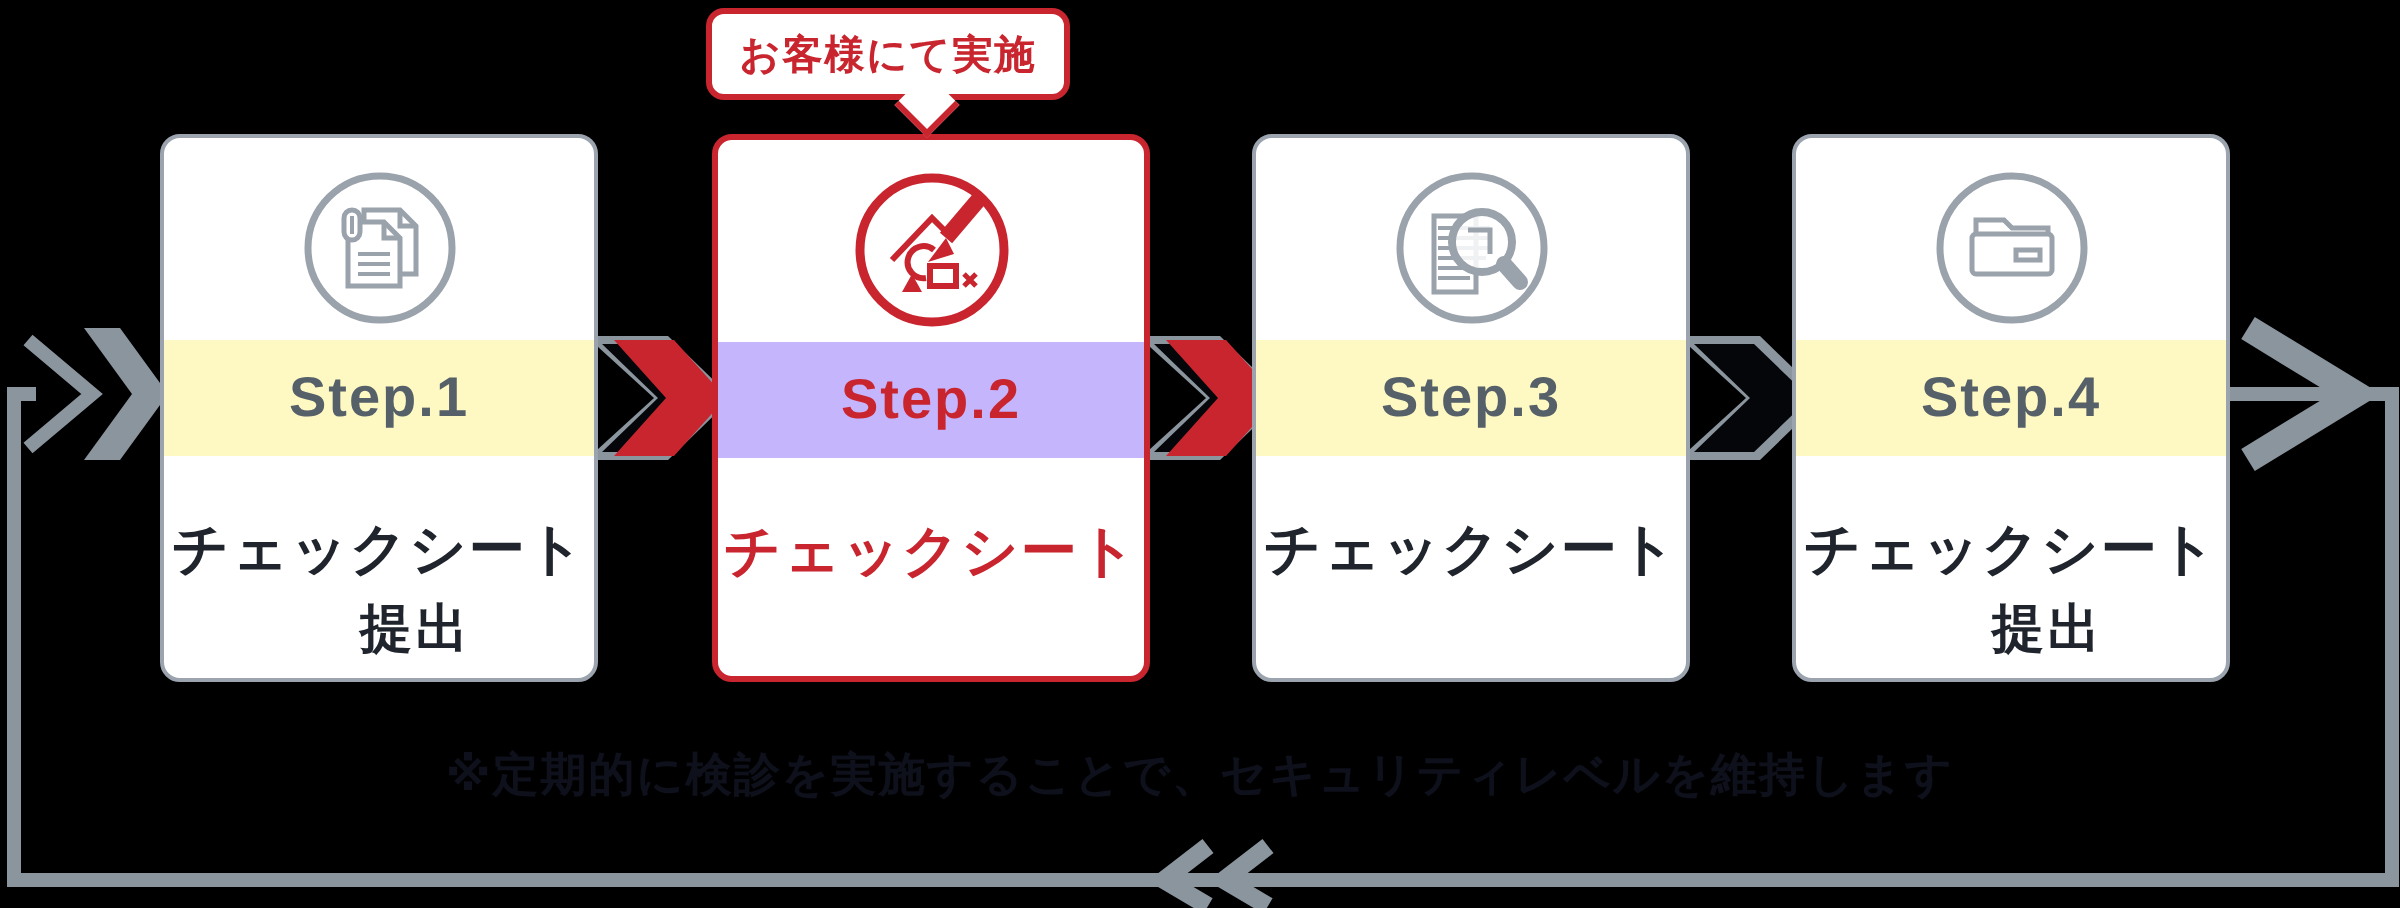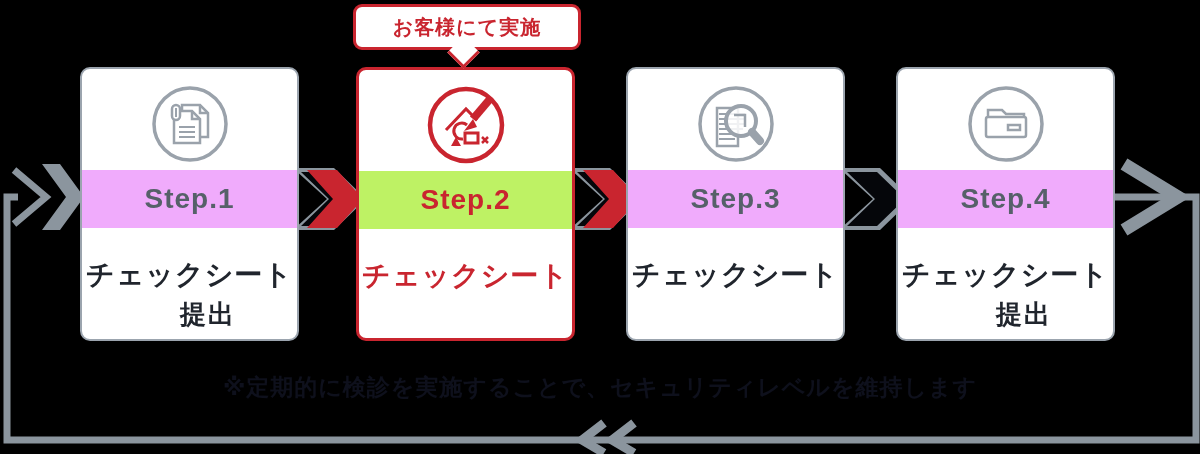--- a/index.html
+++ b/index.html
@@ -2,36 +2,36 @@
 <html><head>
 <meta charset="utf-8">
 <style>
   html,body{margin:0;padding:0;background:#000;}
   .stage{position:relative;width:1200px;height:454px;background:#000;overflow:hidden;
          font-family:"Liberation Sans","DejaVu Sans",sans-serif;}
   svg{display:block;}
   .flow-lines{position:absolute;left:0;top:0;pointer-events:none;}
 
   
-  .callout{position:absolute;left:353px;top:4px;width:228px;height:46px;background:#fff;
+  .callout{position:absolute;left:353px;top:4px;width:182px;height:46px;background:#fff;
            border:3px solid #c9252f;border-radius:9px;display:flex;align-items:center;
            justify-content:center;z-index:6;box-sizing:border-box;}
   .callout span{color:#c9252f;font-weight:bold;font-size:20px;letter-spacing:1px;}
   .callout-tail{position:absolute;left:452px;top:41px;width:20px;height:20px;background:#fff;
            border-right:3px solid #c9252f;border-bottom:3px solid #c9252f;
            transform:rotate(45deg);z-index:7;}
 
   
   .card{position:absolute;top:67px;width:219px;height:274px;background:#fff;
         border:2px solid #9ba4ae;border-radius:10px;box-sizing:border-box;overflow:hidden;z-index:3;}
   .card.accent{border:3px solid #c9252f;z-index:5;}
   .card .icon-wrap{position:absolute;left:50%;top:6px;transform:translateX(-50%);}
-  .band{position:absolute;left:0;right:0;top:101px;height:58px;background:#f0abfc;
+  .band{position:absolute;left:0;right:0;top:101px;height:58px;background:#fef9c3;
         display:flex;align-items:center;justify-content:center;}
-  .card.accent .band{background:#bef264;}
+  .card.accent .band{background:#c4b5fd;}
   .step-label{font-size:28px;font-weight:bold;color:#566069;letter-spacing:1px;}
   .card.accent .step-label{color:#c9252f;}
   .desc{position:absolute;left:0;right:0;top:186px;text-align:center;color:#20252d;line-height:1.4;}
   .desc .l1{display:block;font-size:28px;font-weight:bold;letter-spacing:1px;}
   .desc .l2{display:block;font-size:26px;font-weight:bold;letter-spacing:2px;margin-top:2px;padding-left:37px;}
   .card.accent .desc{color:#c9252f;}
 
   
   .note{position:absolute;left:0;right:0;top:372px;text-align:center;color:#0e101c;
         font-size:23px;font-weight:bold;letter-spacing:1px;z-index:2;}

